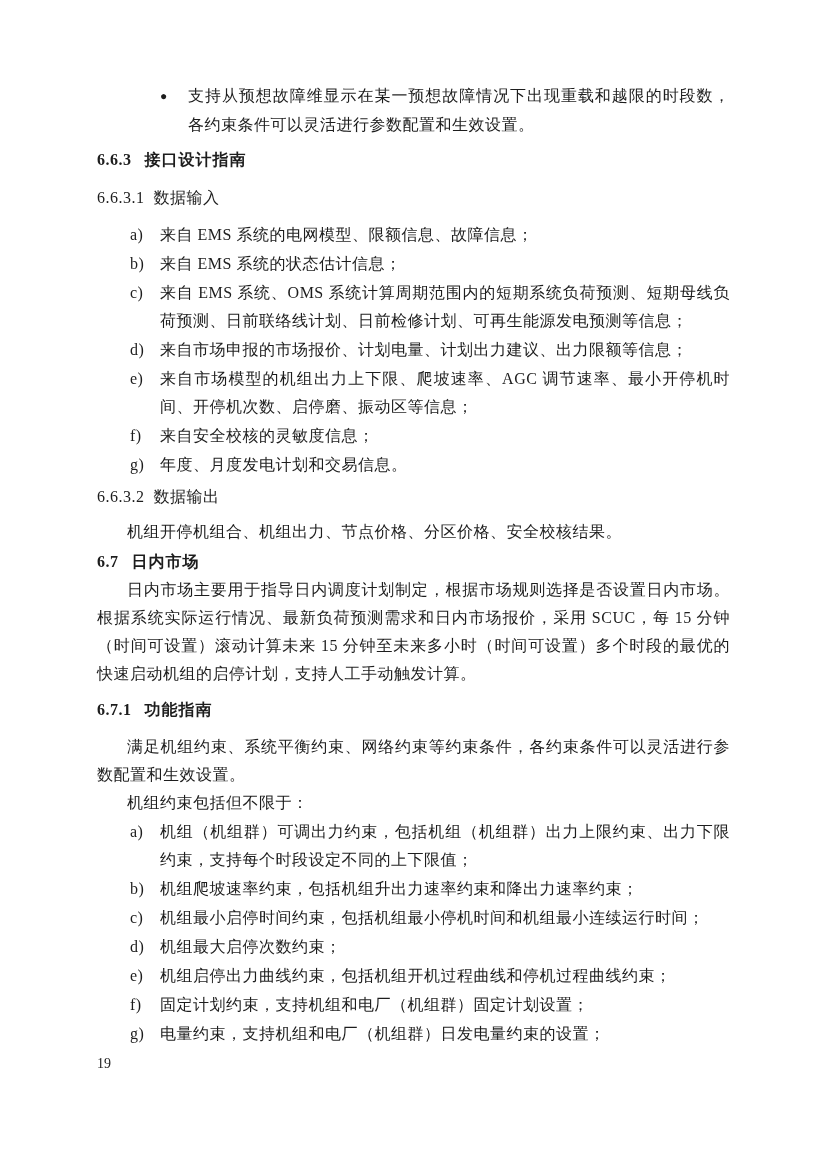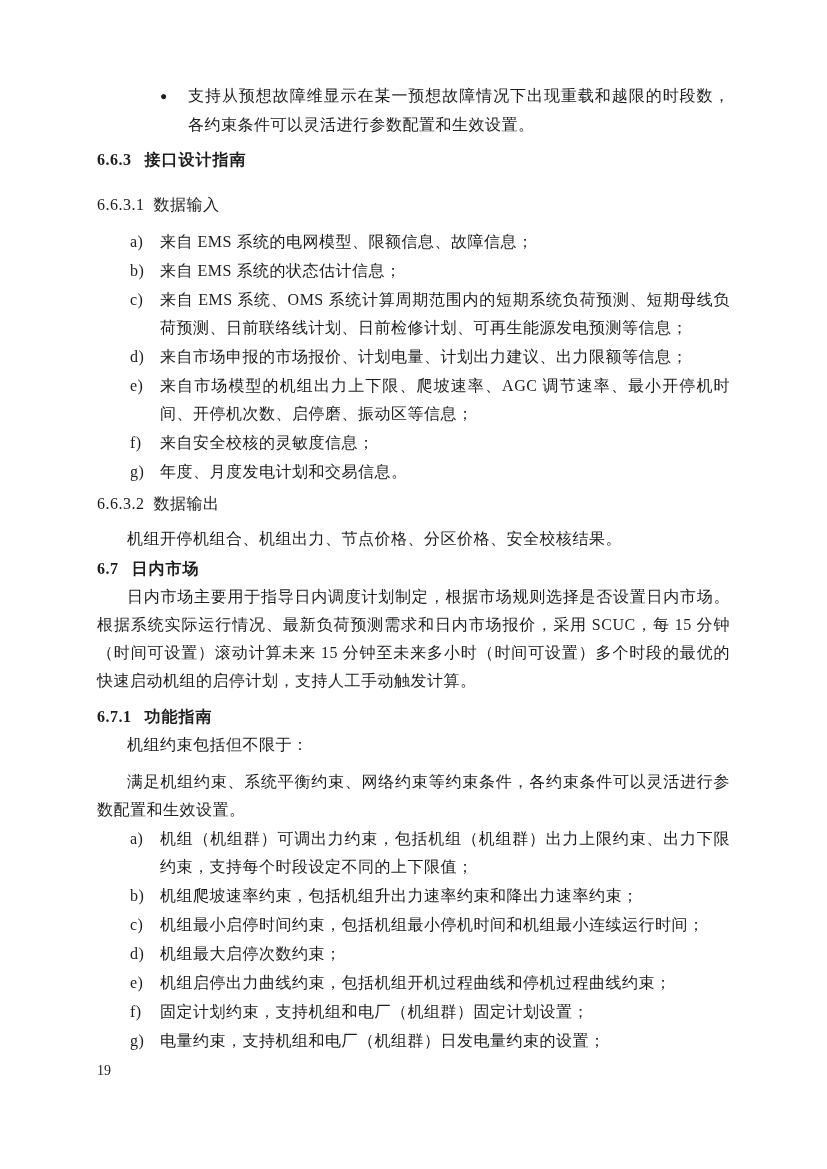--- a/index.html
+++ b/index.html
@@ -60,21 +60,21 @@
 
   <div class="bullet-item">
     <span class="marker">●</span>
     <span>支持从预想故障维显示在某一预想故障情况下出现重载和越限的时段数，各约束条件可以灵活进行参数配置和生效设置。</span>
   </div>
 
   <div class="h3" style="margin-top:7px">
     <span class="num">6.6.3</span><span class="ttl">接口设计指南</span>
   </div>
 
-  <div class="h4" style="margin-top:17px">
+  <div class="h4" style="margin-top:10px">
     <span class="num">6.6.3.1</span><span>数据输入</span>
   </div>
 
   <ul class="olist" style="margin-top:9px">
     <li>
       <span class="lbl">a)</span>
       <span>来自 EMS 系统的电网模型、限额信息、故障信息；</span>
     </li>
     <li>
       <span class="lbl">b)</span>
@@ -112,23 +112,23 @@
     <span class="num">6.7</span><span class="ttl">日内市场</span>
   </div>
 
   <p class="para" style="margin:0">日内市场主要用于指导日内调度计划制定，根据市场规则选择是否设置日内市场。根据系统实际运行情况、最新负荷预测需求和日内市场报价，采用 SCUC，每 15 分钟（时间可设置）滚动计算未来 15 分钟至未来多小时（时间可设置）多个时段的最优的快速启动机组的启停计划，支持人工手动触发计算。</p>
 
   <div class="h3" style="margin-top:8px">
     <span class="num">6.7.1</span><span class="ttl">功能指南</span>
   </div>
 
 
+  <p class="para" style="margin:9px 0 0">满足机组约束、系统平衡约束、网络约束等约束条件，各约束条件可以灵活进行参数配置和生效设置。</p>
+
   <p class="para" style="margin:0">机组约束包括但不限于：</p>
-
-  <p class="para" style="margin:9px 0 0">满足机组约束、系统平衡约束、网络约束等约束条件，各约束条件可以灵活进行参数配置和生效设置。</p>
 
   <ul class="olist" style="margin-top:1px">
     <li>
       <span class="lbl">a)</span>
       <span>机组（机组群）可调出力约束，包括机组（机组群）出力上限约束、出力下限约束，支持每个时段设定不同的上下限值；</span>
     </li>
     <li>
       <span class="lbl">b)</span>
       <span>机组爬坡速率约束，包括机组升出力速率约束和降出力速率约束；</span>
     </li>

